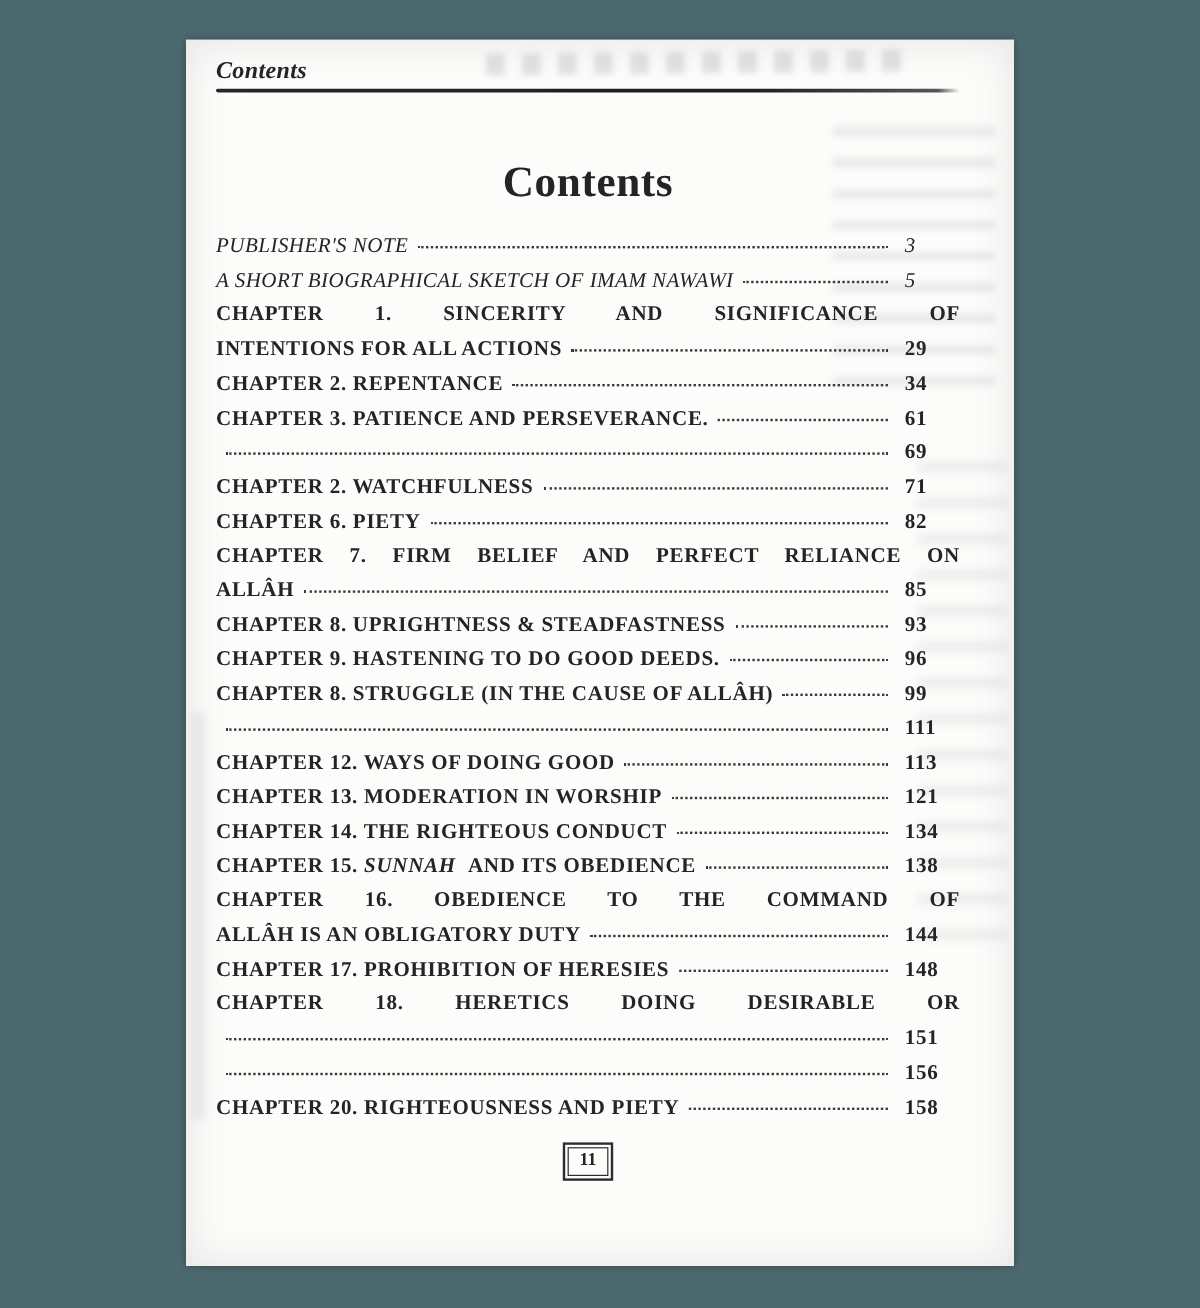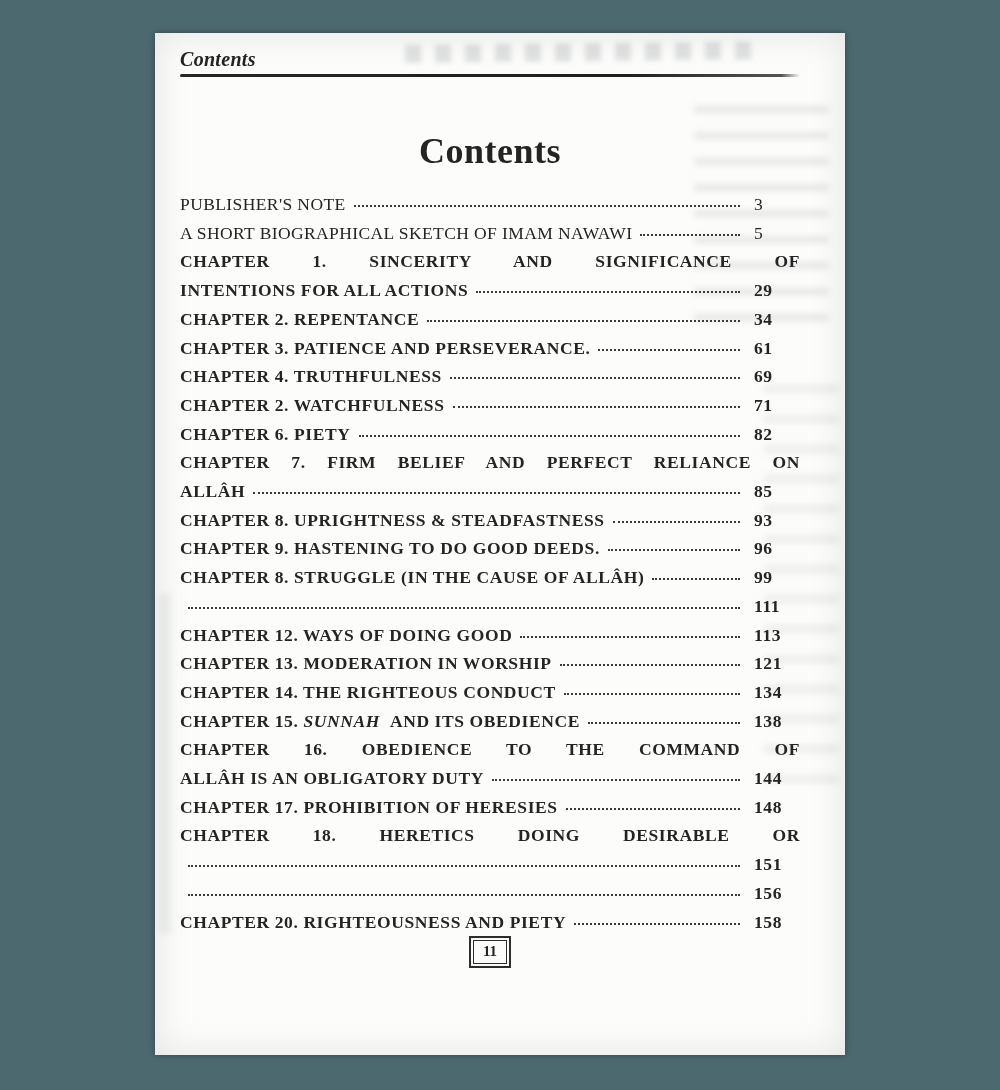--- a/index.html
+++ b/index.html
@@ -47,33 +47,33 @@
     background:linear-gradient(to right,var(--c-rule) 0%,#1f1f1f 72%,#555 97%,transparent 100%);
     border-radius:2px;
   }
   .doc-title{
     margin-top:52px;text-align:center;
     font-size:36px;font-weight:700;letter-spacing:.5px;
     line-height:44px;
   }
   .toc{margin-top:17px;}
   .entry{font-weight:700;font-size:17.5px;letter-spacing:.6px;}
-  .entry.regular{font-weight:400;letter-spacing:.4px;}
+  .entry.regular{font-weight:400;letter-spacing:.4px;font-style:italic;}
   .line{line-height:28.7px;}
   .just{text-align:justify;text-align-last:justify;width:100%;}
   .flexline{display:flex;align-items:baseline;}
   .txt{white-space:nowrap;}
   .txt i{font-style:italic;padding-right:6px;}
   .leader{
     flex:1 1 auto;min-width:14px;height:0;
     border-bottom:2.6px dotted var(--c-dots);
     margin:0 14px 0 8px;transform:translateY(-3px);
   }
   .pg{width:46px;text-align:left;flex:0 0 auto;}
-  .folio-wrap{margin-top:0;display:flex;justify-content:center;}
+  .folio-wrap{margin-top:16px;display:flex;justify-content:center;}
   .folio-box{
     border:2.5px solid #2d2d2d;padding:2px;background:var(--c-paper);
   }
   .folio-inner{
     display:block;border:1px solid #2d2d2d;padding:1px 9px 2px 9px;
     font-weight:700;font-size:15px;line-height:19px;
   }
 </style>
 </head>
 <body>
@@ -122,21 +122,20 @@
       </div>
       <div class="entry">
         <div class="line flexline">
           <span class="txt">CHAPTER 3. PATIENCE AND PERSEVERANCE.</span>
           <span class="leader"></span>
           <span class="pg">61</span>
         </div>
       </div>
       <div class="entry">
         <div class="line flexline">
-          <span class="txt">CHAPTER 4. TRUTHFULNESS</span>
           <span class="leader"></span>
           <span class="pg">69</span>
         </div>
       </div>
       <div class="entry">
         <div class="line flexline">
           <span class="txt">CHAPTER 2. WATCHFULNESS</span>
           <span class="leader"></span>
           <span class="pg">71</span>
         </div>

